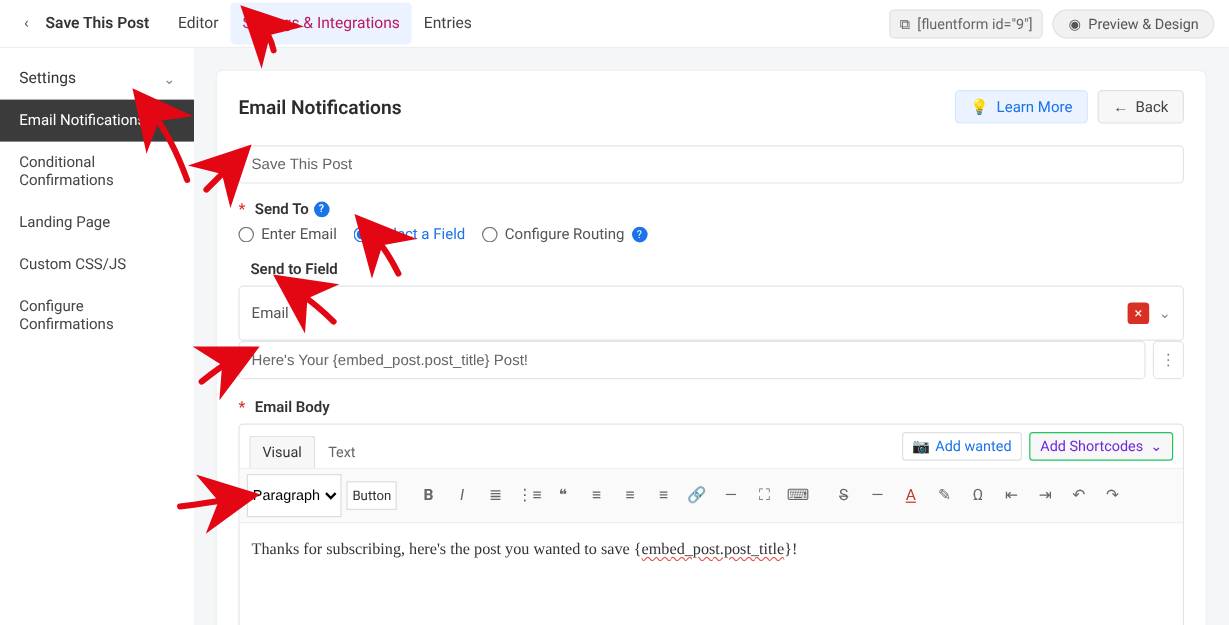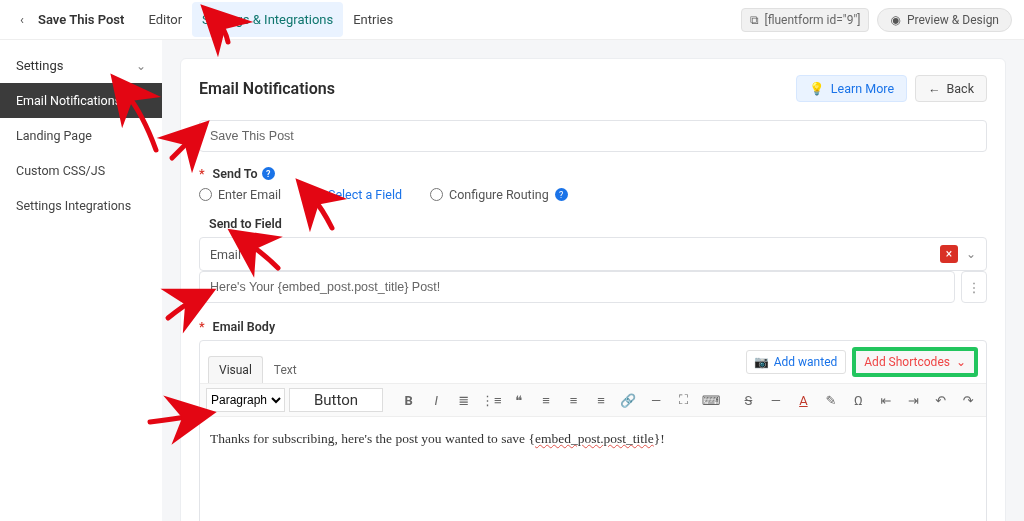--- a/index.html
+++ b/index.html
@@ -2,21 +2,21 @@
 <html><head>
 <meta charset="utf-8">
 <style>
   * { box-sizing: border-box; margin: 0; padding: 0; }
   body { font-family: -apple-system, BlinkMacSystemFont, "Segoe UI", Roboto, Arial, sans-serif; font-size: 13px; color: #333; background: #fff; width: 1024px; height: 521px; overflow: hidden; position: relative; }
 
   .topbar { display: flex; align-items: center; height: 40px; border-bottom: 1px solid #eee; padding: 0 12px; }
   .topbar .back { width: 20px; text-align:center; color:#555; cursor:pointer; }
   .topbar .title { font-weight: 600; margin: 0 14px 0 6px; font-size: 13px; }
   .topbar .tab { padding: 10px 10px; color:#444; cursor:pointer; font-size:13px; }
-  .topbar .tab.active { background:#eaf3ff; color:#0f766e; border-radius:4px; }
+  .topbar .tab.active { background:#eaf3ff; color:#be185d; border-radius:4px; }
   .topbar-right { margin-left:auto; display:flex; align-items:center; gap:8px; }
   .shortcode-badge { background:#f1f1f1; border:1px solid #e0e0e0; border-radius:4px; padding:4px 8px; font-size:12px; color:#666; display:flex; align-items:center; gap:6px; }
   .preview-pill { background:#f1f1f1; border:1px solid #e0e0e0; border-radius:16px; padding:4px 12px; font-size:12px; color:#555; display:flex; align-items:center; gap:6px; }
 
   .main-wrap { display:flex; height: calc(521px - 40px); }
   .sidebar { width:162px; background:#fff; padding-top:8px; }
   .sidebar .section { padding:10px 16px; font-size:13px; color:#333; display:flex; justify-content:space-between; align-items:center; }
   .sidebar .item { padding:10px 16px; font-size:12.5px; color:#444; cursor:pointer; }
   .sidebar .item.active { background:#3b3b3b; color:#fff; }
   .sidebar .chev { font-size:12px; color:#888; }
@@ -27,48 +27,48 @@
   .card-head h2 { font-size:16px; font-weight:600; color:#2c2c2c; }
   .head-actions { margin-left:auto; display:flex; gap:8px; }
   .btn { border:1px solid #e0e0e0; background:#f7f7f7; border-radius:4px; padding:5px 12px; font-size:12.5px; color:#444; display:inline-flex; align-items:center; gap:6px; cursor:pointer; }
   .btn.lm { background:#eaf3ff; border-color:#d6e7ff; color:#1a73e8; }
 
   .form-area { padding: 8px 18px 0 18px; }
   .label { font-weight:600; font-size:12.5px; color:#333; margin: 14px 0 6px 0; display:flex; align-items:center; gap:4px; }
   .req-dot::before { content:"*"; color:#d93025; margin-right:4px; }
   .help-dot { width:13px; height:13px; border-radius:50%; background:#1a73e8; color:#fff; font-size:9px; display:inline-flex; align-items:center; justify-content:center; }
   .text-input { width:100%; border:1px solid #e2e4e8; border-radius:4px; height:32px; padding:0 10px; font-size:12.5px; color:#666; background:#fff; }
-  .radio-row { display:flex; gap:28px; align-items:center; margin-top:6px; }
+  .radio-row { display:flex; gap:14px; align-items:center; margin-top:6px; }
   .radio { display:flex; align-items:center; gap:6px; font-size:12.5px; color:#555; }
   .radio input { accent-color:#1a73e8; }
   .radio.sel { color:#1a73e8; }
 
   .sublabel { font-weight:600; font-size:12.5px; color:#333; margin: 14px 0 6px 10px; }
-  .select-box { display:flex; align-items:center; border:1px solid #e2e4e8; border-radius:4px; height:34px; padding:0 10px; margin-left:0; }
+  .select-box { display:flex; align-items:center; border:1px solid #e2e4e8; border-radius:4px; height:46px; padding:0 10px; margin-left:0; }
   .select-box .val { font-size:12.5px; color:#555; }
   .select-box .right { margin-left:auto; display:flex; align-items:center; gap:8px; }
   .x-badge { width:18px; height:18px; background:#d93025; border-radius:3px; color:#fff; font-size:12px; display:flex; align-items:center; justify-content:center; line-height:1; }
   .caret { color:#888; font-size:12px; }
 
   .subject-wrap { display:flex; gap:6px; }
   .subject-wrap .text-input { flex:1; }
   .kebab-btn { width:26px; border:1px solid #e2e4e8; border-radius:4px; display:flex; align-items:center; justify-content:center; color:#888; cursor:pointer; }
 
   .editor-box { border:1px solid #e2e4e8; border-radius:4px; margin-top:6px; }
   .editor-topbar { display:flex; align-items:flex-end; padding:6px 8px 0 8px; gap:0; border-bottom:1px solid #eee; }
   .ed-tab { padding:6px 10px; font-size:12px; color:#666; border:1px solid transparent; border-bottom:none; cursor:pointer; }
   .ed-tab.active { border-color:#ddd; border-top-left-radius:3px; border-top-right-radius:3px; background:#f7f7f7; color:#333; }
   .ed-right { margin-left:auto; display:flex; gap:6px; align-items:center; padding-bottom:6px; }
   .add-media { color:#1a73e8; font-size:12px; display:flex; align-items:center; gap:4px; border:1px solid #e0e0e0; padding:4px 8px; border-radius:3px; background:#fff; cursor:pointer; }
-  .add-short { font-size:12px; display:flex; align-items:center; gap:6px; border:4px solid #22c55e; padding:4px 8px; border-radius:3px; background:#f7f7f7; cursor:pointer; color:#ef4444;}
+  .add-short { font-size:12px; display:flex; align-items:center; gap:6px; border:1px solid #22c55e; padding:4px 8px; border-radius:3px; background:#f7f7f7; cursor:pointer; color:#6d28d9;}
 
   .toolbar { display:flex; align-items:center; gap:4px; padding:4px 6px; border-bottom:1px solid #eee; background:#fafafa; flex-wrap:nowrap; }
-  .toolbar select { height:24px; font-size:12px; border:1px solid #ddd; background:#fff; }
+  .toolbar select { height:36px; font-size:12px; border:1px solid #ddd; background:#fff; }
   .toolbar .btn-sm { width:24px; height:24px; display:flex; align-items:center; justify-content:center; color:#666; font-size:13px; cursor:pointer; border-radius:2px; }
-  .toolbar .btn-box { border:1px solid #ddd; padding: 2px 24px; font-size:15px; height:24px; display:flex; align-items:center; background:#fff; cursor:pointer;}
+  .toolbar .btn-box { border:1px solid #ddd; padding: 2px 4px; font-size:11px; height:24px; display:flex; align-items:center; background:#fff; cursor:pointer;}
   .toolbar .sep { width:6px; }
 
   .editor-body { padding: 14px 10px 20px 10px; font-size:13.5px; color:#333; font-family: Georgia, serif; min-height:120px; }
   .smart-underline { text-decoration: underline wavy rgba(217,48,37,0.8); text-decoration-thickness:1px; }
 
   
   .annot { position:absolute; pointer-events:none; z-index: 50; }
 </style>
 </head>
 <body>
@@ -92,23 +92,24 @@
 </div>
 
 <div class="main-wrap">
 
   <div class="sidebar">
     <div class="section">
       <span>Settings</span>
       <span class="chev">⌄</span>
     </div>
     <div class="item active">Email Notifications</div>
+    <div class="item">Conditional Confirmations</div>
     <div class="item">Landing Page</div>
     <div class="item">Custom CSS/JS</div>
-    <div class="item">Settings Integrations</div>
+    <div class="item">Configure Confirmations</div>
   </div>
 
   <div class="content-outer">
     <div class="card">
       <div class="card-head">
         <h2>Email Notifications</h2>
         <div class="head-actions">
           <span class="btn lm">
             <span>💡</span>
             <span>Learn More</span>

